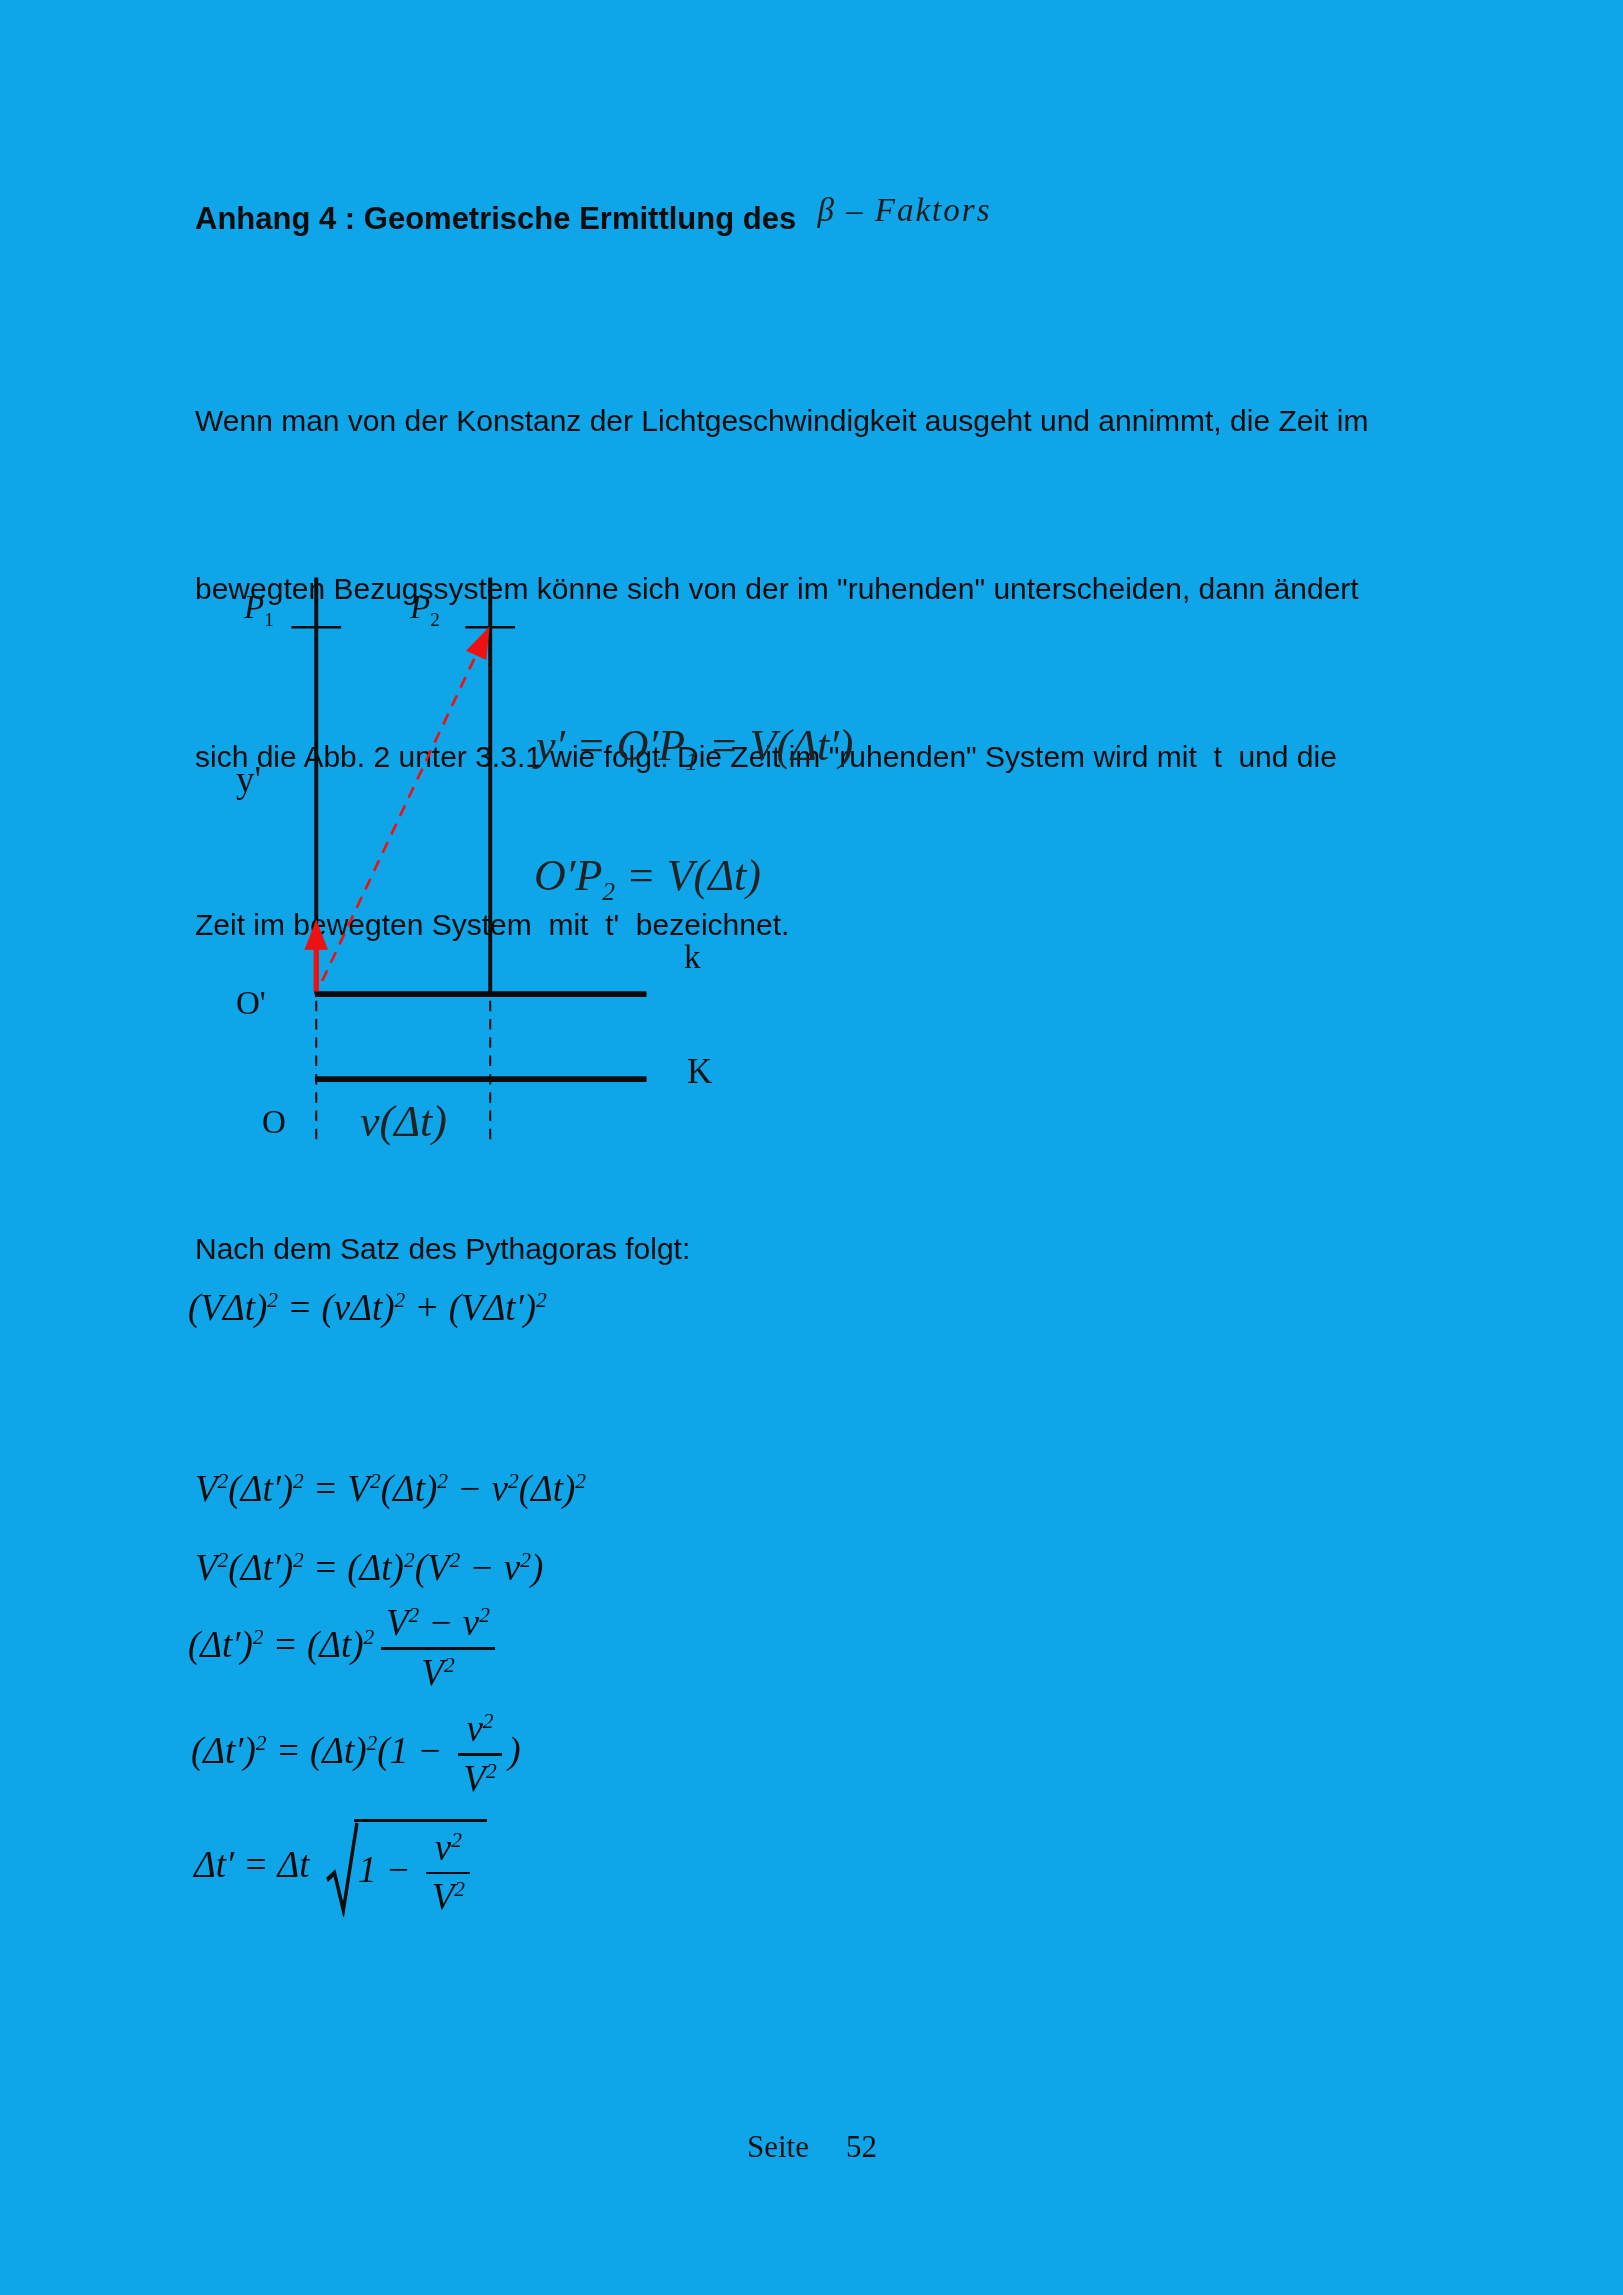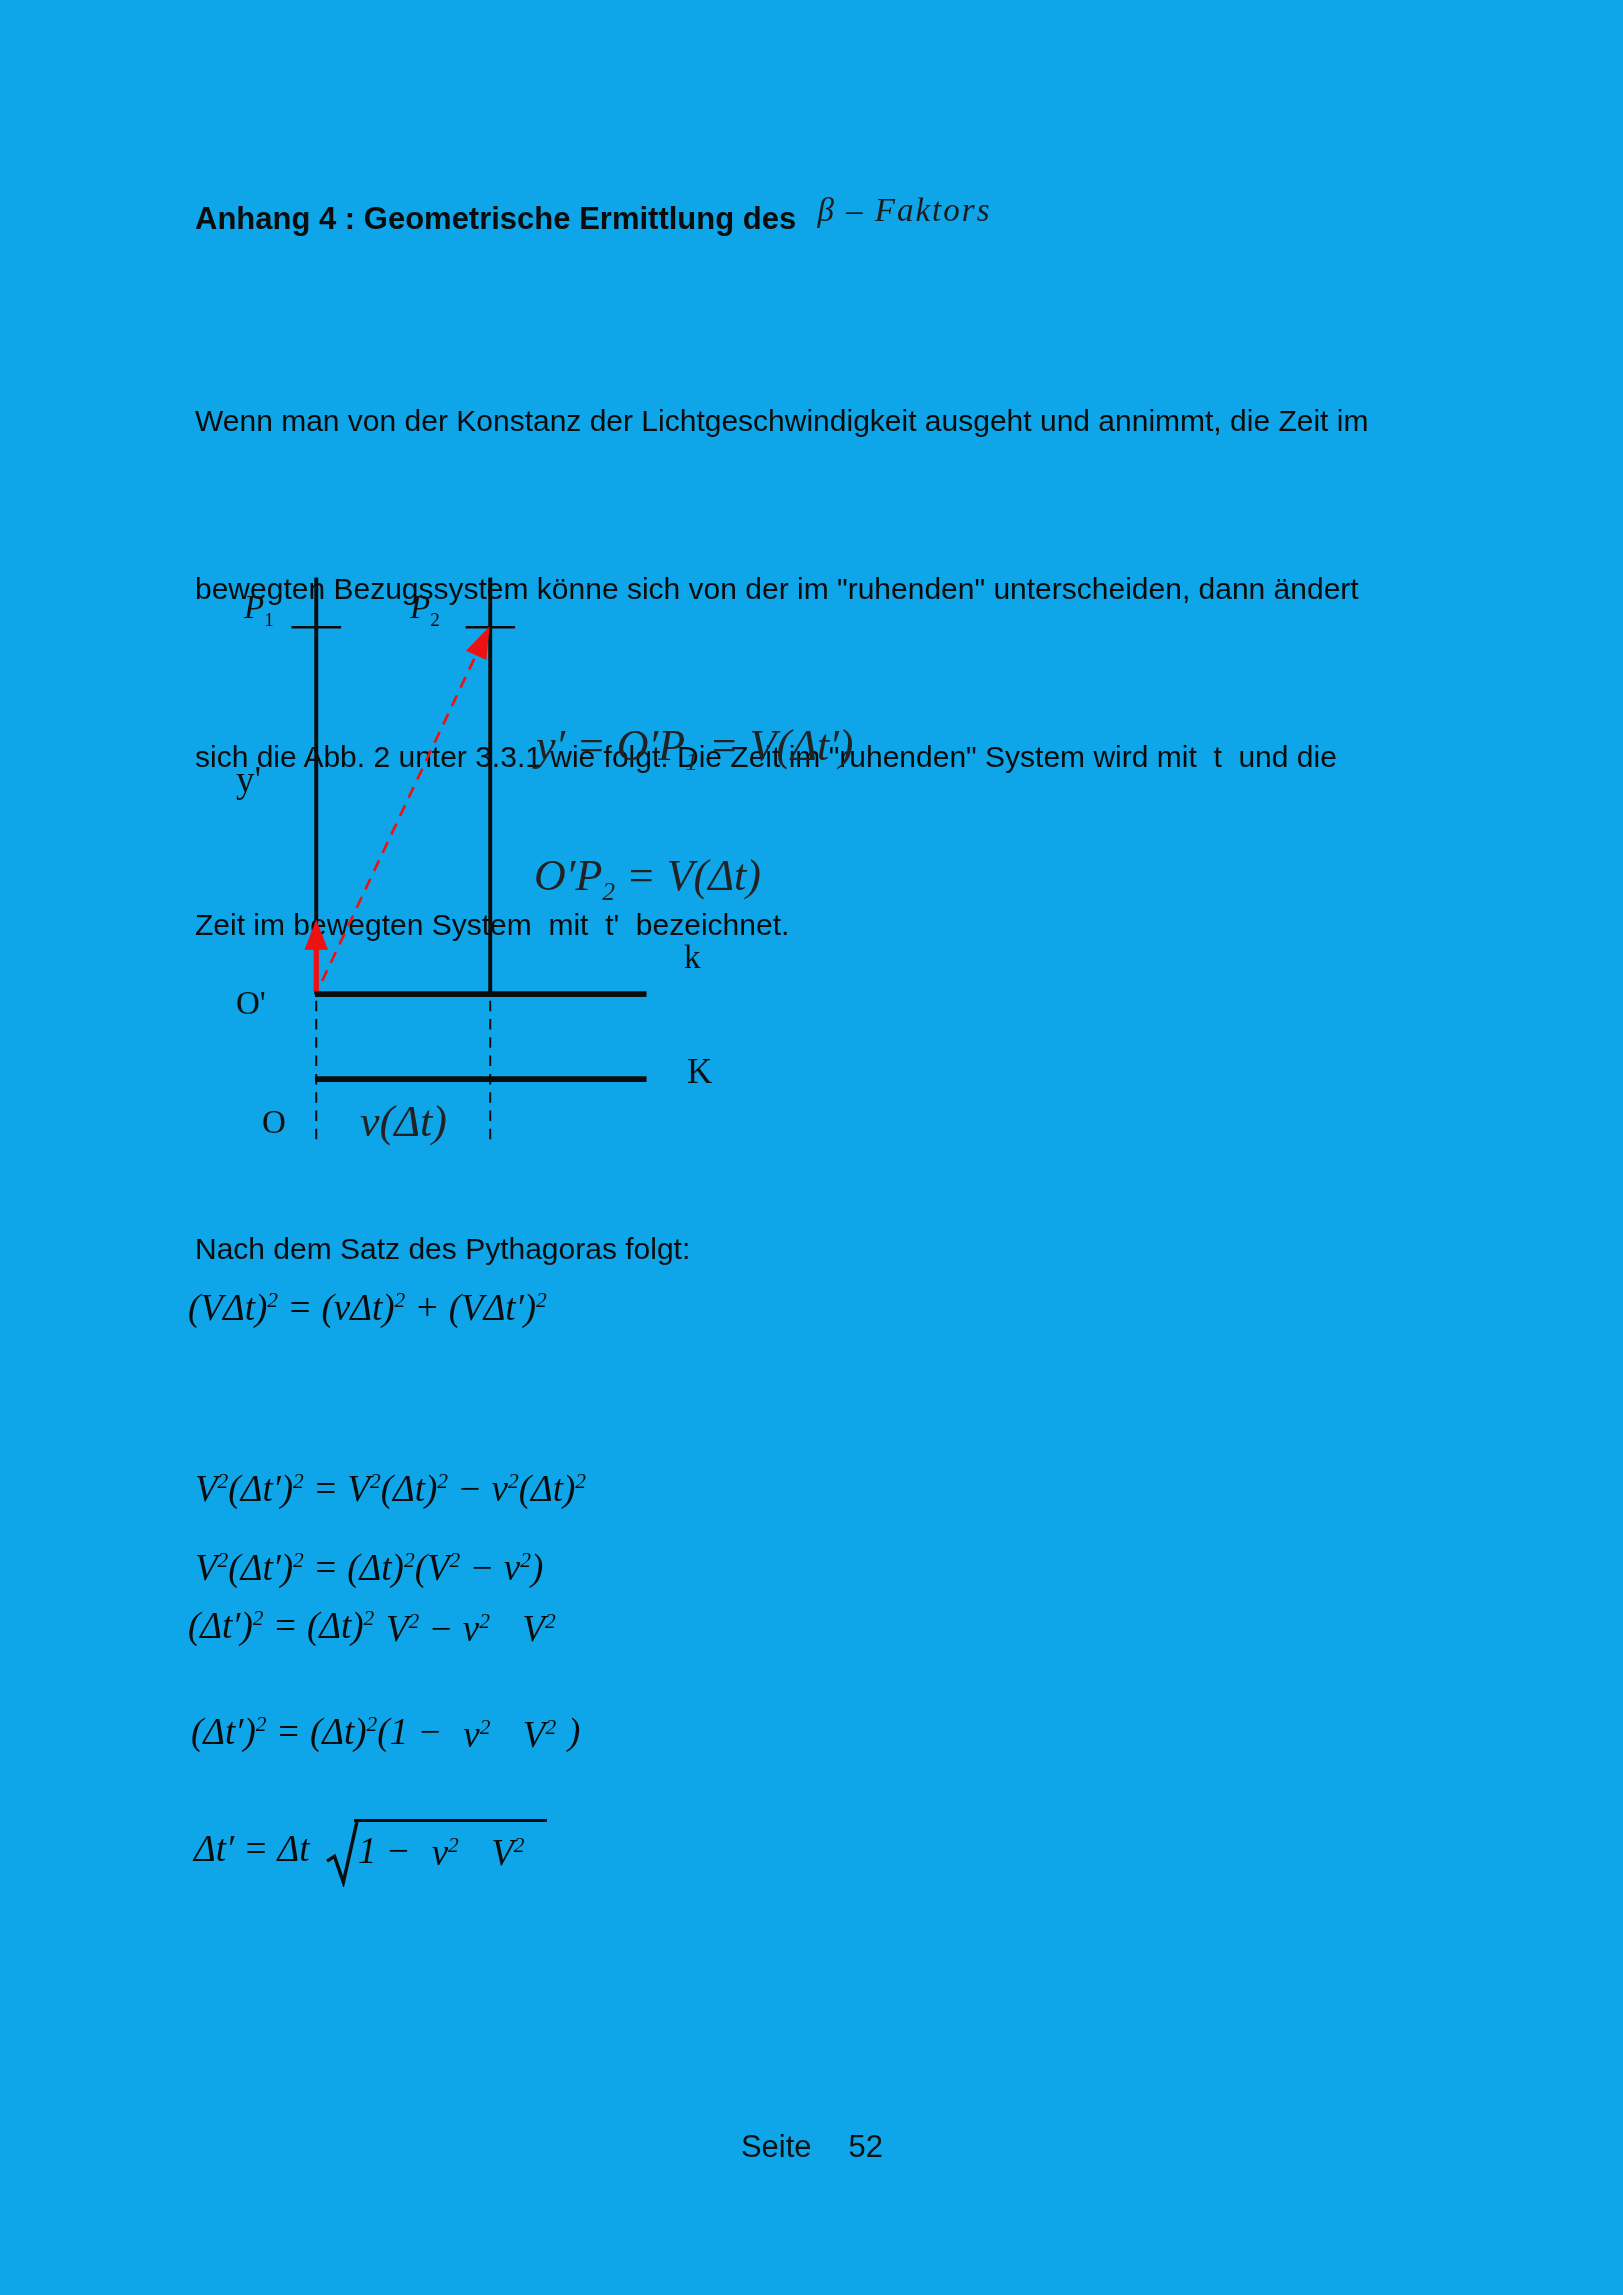--- a/index.html
+++ b/index.html
@@ -64,26 +64,25 @@
     font-style:italic;
     font-size:37px;
     color:#0c0c0c;
     white-space:nowrap;
   }
   .eq-d{font-size:44px; color:#222;}
   sup.ms{font-size:0.58em;}
   sub.mb{font-size:0.58em;}
   .mfrac{
     display:inline-flex;
-    flex-direction:row;
+    flex-direction:column;
     align-items:center;
     vertical-align:middle;
     margin:0 6.5px;
     text-align:center;
-    gap:11px;
   }
   .mfrac .mnum,.mfrac .mden{line-height:1.05; padding:0 5.2px;}
   .mfrac .mbar{align-self:stretch; height:2.6px; background:#0c0c0c; margin:3.9px 0;}
   .msqrt{
     display:inline-flex;
     align-items:stretch;
     vertical-align:middle;
     margin-left:6.5px;
   }
   .mradsvg{width:34px; height:auto; flex:0 0 auto;}
@@ -99,21 +98,21 @@
     font-size:30px;
   }
   
   .footer{
     position:absolute;
     left:0; top:2129px;
     width:1624px;
     display:flex;
     justify-content:center;
     gap:37px;
-    font-family:Liberation Sans, sans-serif;
+    font-family:Liberation Serif, serif;
     font-size:31px;
     color:#111;
   }
   .ink{stroke:#0c0c0c;}
   .redink{stroke:var(--red,#ee1111);}
   .redfill{fill:var(--red,#ee1111);}
 </style>
 </head>
 <body>
 

